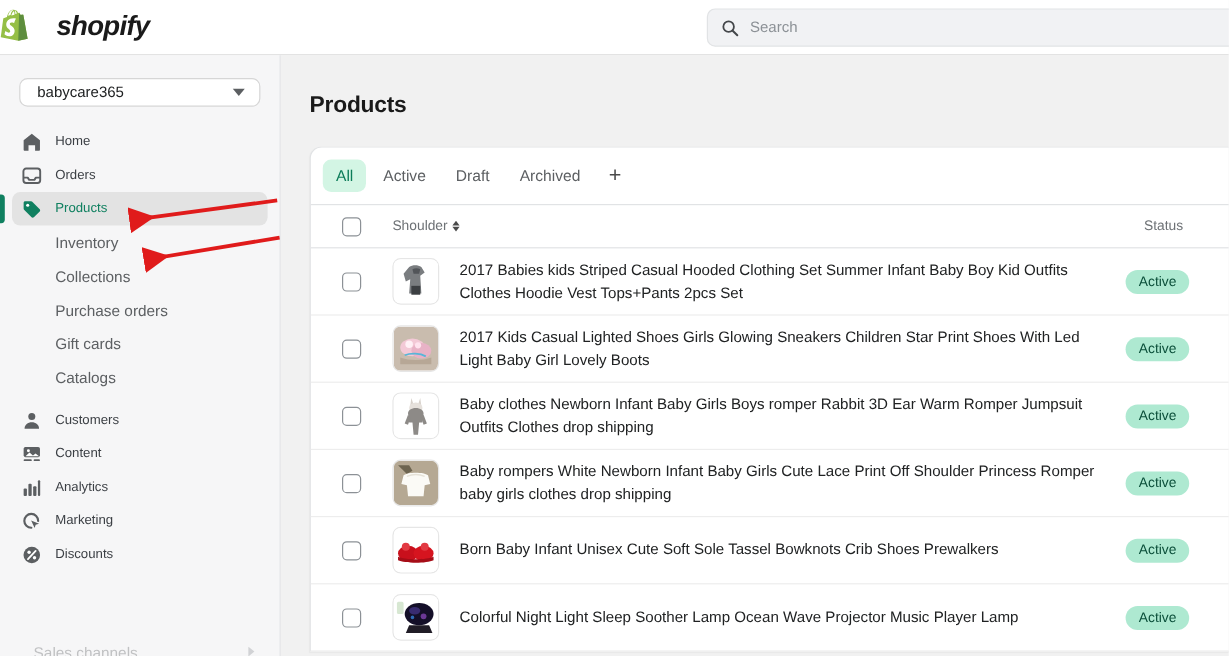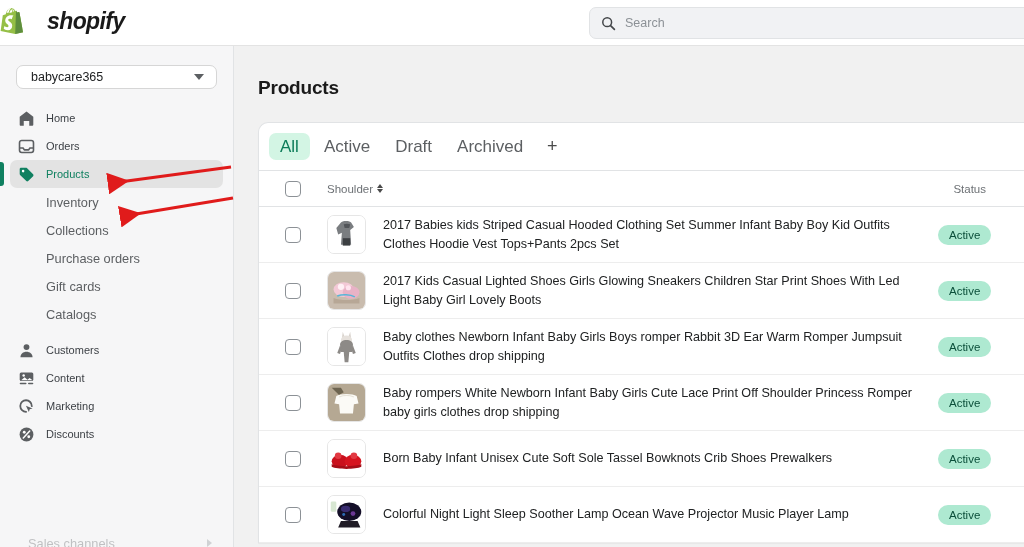--- a/index.html
+++ b/index.html
@@ -90,21 +90,21 @@
   .card {
     position: absolute; top: 76px; left: 24px; width: 790px;
     background: #ffffff; border-radius: 10px 0 0 0;
     border: 1px solid #e1e3e5; border-right: none; border-bottom: none;
     box-shadow: 0 1px 1px rgba(0,0,0,0.04);
   }
 
   .tabs { display: flex; align-items: center; height: 48px; padding: 0 8px 0 10px;
           border-bottom: 1px solid #e1e3e5; gap: 3px; }
   .tab { height: 27px; padding: 0 11px; display: flex; align-items: center;
-         font-size: 17px; color: #5c5f62; border-radius: 7px; cursor: pointer; }
+         font-size: 13px; color: #5c5f62; border-radius: 7px; cursor: pointer; }
   .tab.sel { background: #d3f5e4; color: #0c7c59; }
   .tab-plus { width: 30px; height: 27px; display: flex; align-items: center;
               justify-content: center; font-size: 18px; color: #4a4a4a;
               border-radius: 7px; cursor: pointer; }
 
   .thead { display: flex; align-items: center; height: 36px;
            border-bottom: 1px solid #e1e3e5; }
   .cb-col { width: 68px; display: flex; justify-content: center; }
   .checkbox { width: 16px; height: 16px; border: 1px solid #8c9196;
               border-radius: 4px; background: #fff; cursor: pointer; }
@@ -222,20 +222,29 @@
         <svg class="ico" viewBox="0 0 18 18">
           <rect x="1.8" y="2.6" width="14.4" height="9" rx="1.6" fill="#5c5f62"></rect>
           <circle cx="6" cy="5.9" r="1.3" fill="#fff"></circle>
           <path d="M3.4 10.9 7 7.6l3 2.6 2.3-1.8 3.1 2.5z" fill="#fff"></path>
           <rect x="1.8" y="13.4" width="7.2" height="1.7" rx=".85" fill="#5c5f62"></rect>
           <rect x="10.6" y="13.4" width="5.6" height="1.7" rx=".85" fill="#5c5f62"></rect>
         </svg>
         <span class="nav-label">Content</span>
       </div>
 
+      <div class="nav-item">
+        <svg class="ico" viewBox="0 0 18 18">
+          <rect x="1.8" y="9.6" width="2.9" height="6.6" rx=".9" fill="#5c5f62"></rect>
+          <rect x="6" y="5.4" width="2.9" height="10.8" rx=".9" fill="#5c5f62"></rect>
+          <rect x="10.2" y="7.6" width="2.9" height="8.6" rx=".9" fill="#5c5f62"></rect>
+          <rect x="14.4" y="2.4" width="2" height="13.8" rx=".9" fill="#5c5f62"></rect>
+        </svg>
+        <span class="nav-label">Analytics</span>
+      </div>
 
       <div class="nav-item">
         <svg class="ico" viewBox="0 0 18 18">
           <path d="M14.6 8.6A6.1 6.1 0 1 0 8.6 14.6" fill="none" stroke="#5c5f62" stroke-width="1.9" stroke-linecap="round"></path>
           <path d="M8.4 8.2l7 2.8-3 .9-.9 3z" fill="#5c5f62"></path>
         </svg>
         <span class="nav-label">Marketing</span>
       </div>
 
       <div class="nav-item">

